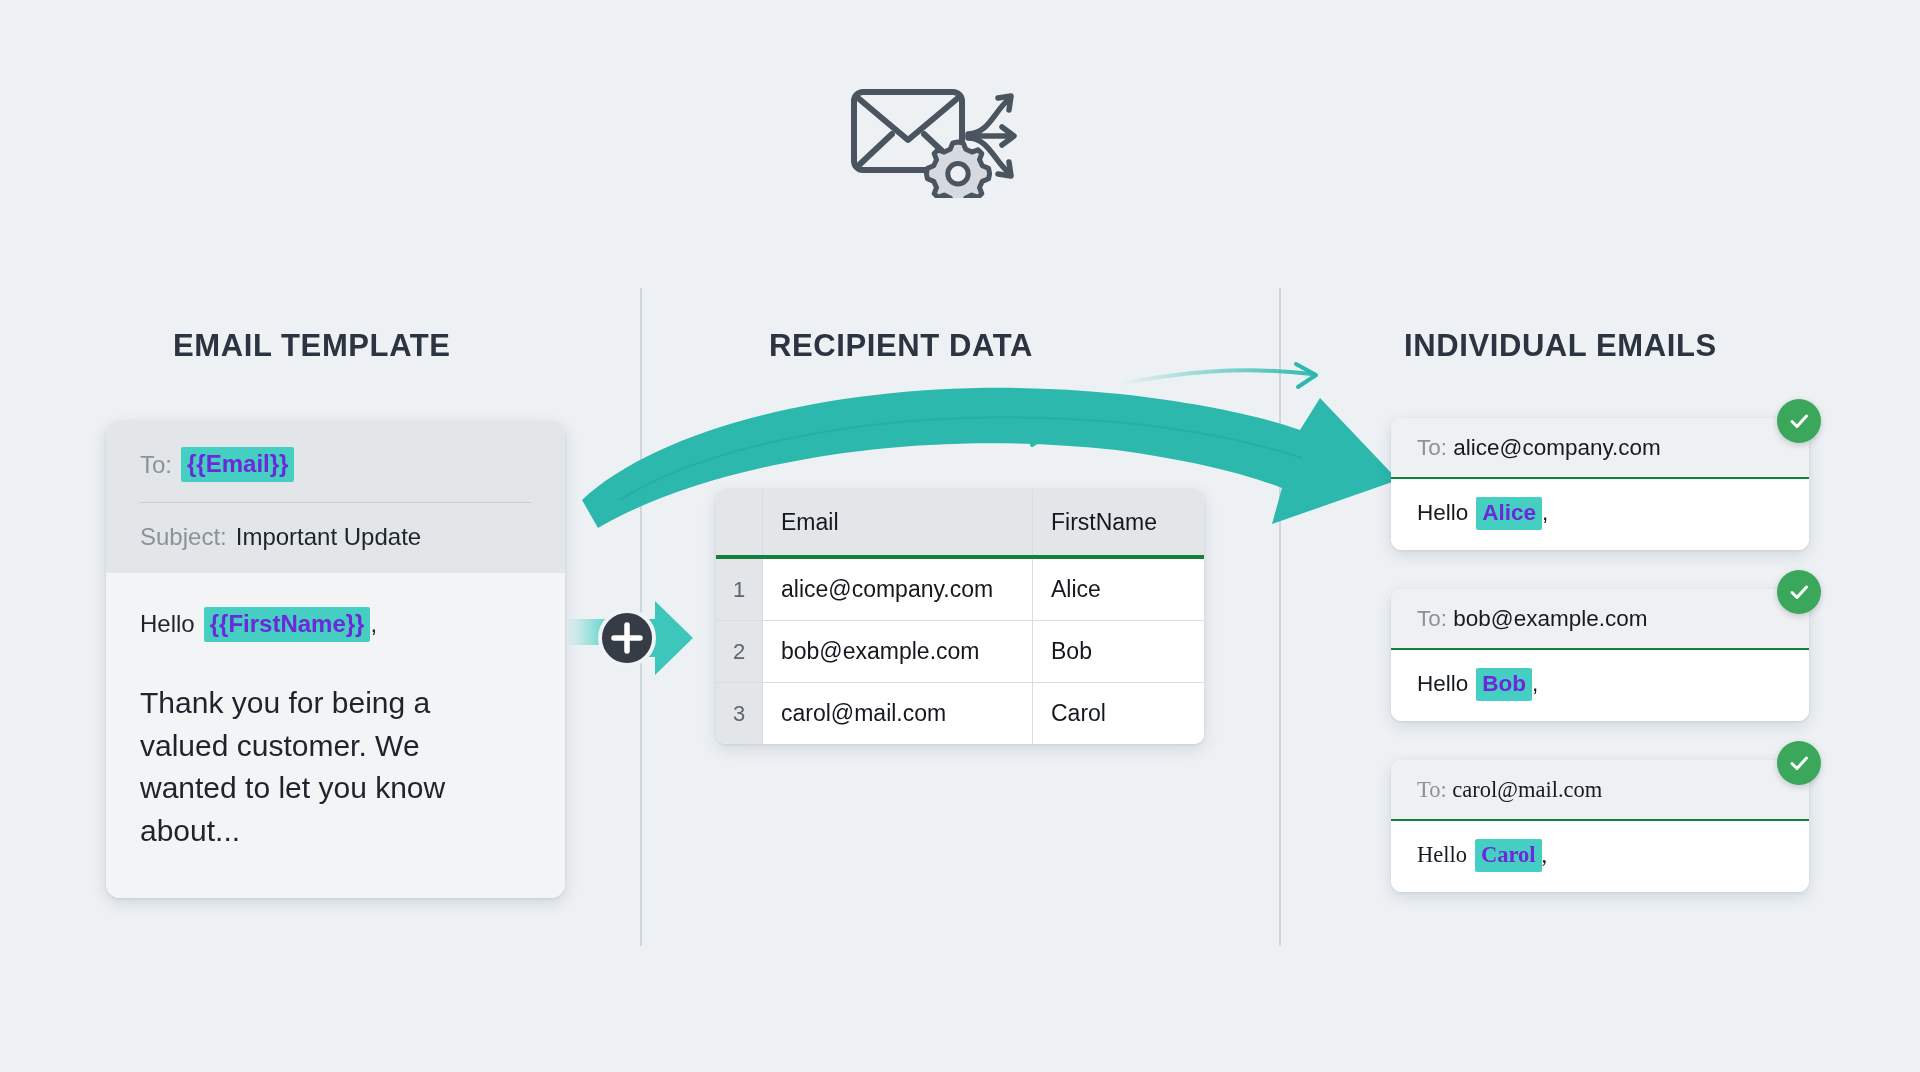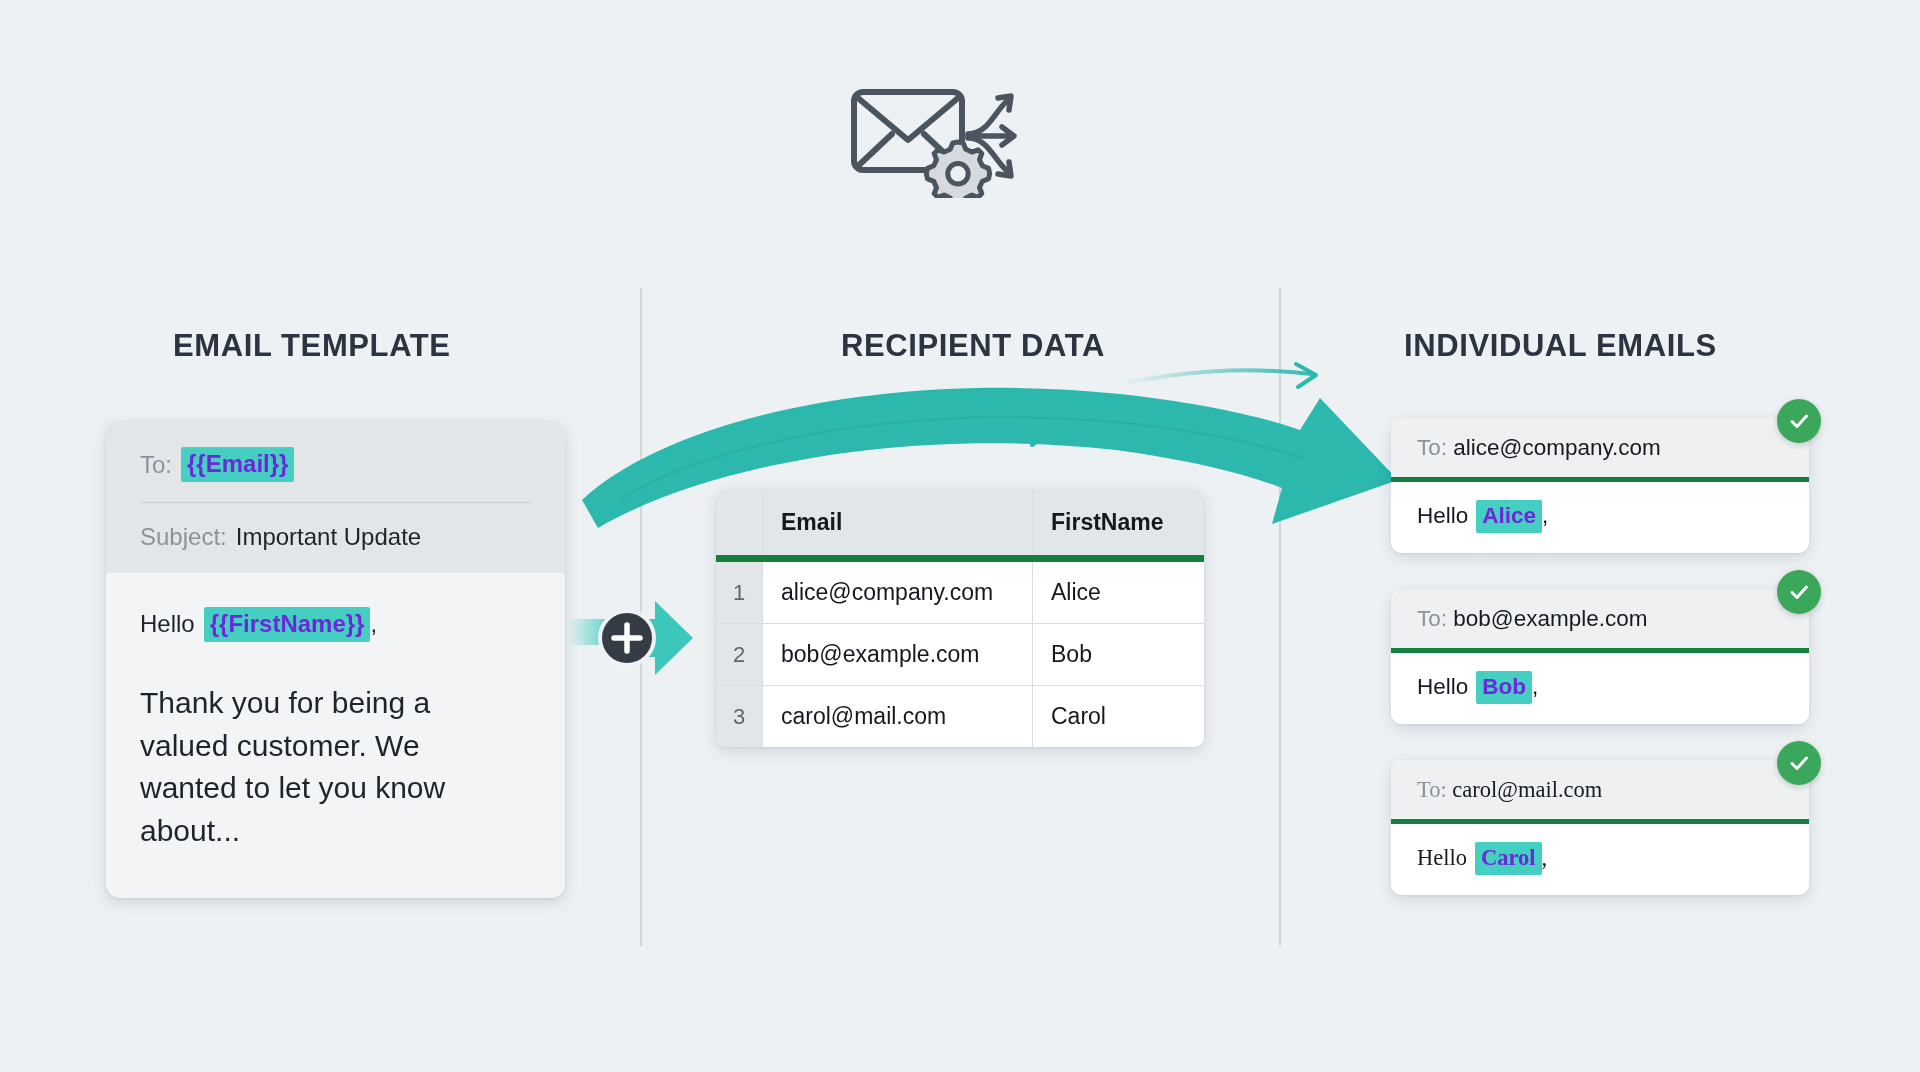--- a/index.html
+++ b/index.html
@@ -46,21 +46,21 @@
   .col-heading {
     position: absolute;
     font-size: 31px;
     font-weight: bold;
     letter-spacing: 0.6px;
     color: #2b3440;
     white-space: nowrap;
     margin-top: 12px;
   }
   #heading-template  { left: 173px;  top: 316px; }
-  #heading-recipient { left: 841px;  top: 316px; }
+  #heading-recipient { left: 769px;  top: 316px; }
   #heading-emails    { left: 1404px; top: 316px; }
 
   
   #template-card {
     position: absolute;
     left: 106px;
     top: 421px;
     width: 459px;
     border-radius: 14px;
     background: #f2f4f6;
@@ -149,25 +149,25 @@
     table-layout: fixed;
   }
   #recipient-table th, #recipient-table td {
     font-size: 23px;
     text-align: left;
     border-right: 1px solid #d8dde2;
     border-bottom: 1px solid #d8dde2;
   }
   #recipient-table thead th {
     background: #e3e6e9;
-    font-weight: bold;
+    font-weight: normal;
     color: #14191f;
     height: 66px;
     padding: 0 0 0 18px;
-    border-bottom: 7px solid #15803d;
+    border-bottom: 4px solid #15803d;
   }
   #recipient-table thead th.gutter { padding: 0; }
   #recipient-table tbody td {
     background: #ffffff;
     color: #15191e;
     height: 61px;
     padding: 0 0 0 18px;
   }
   #recipient-table td.gutter, #recipient-table th.gutter {
     width: 46px;
@@ -192,21 +192,21 @@
   }
   #email-card-0 { left: 1391px; top: 418px; }
   #email-card-1 { left: 1391px; top: 589px; }
   #email-card-2 { left: 1391px; top: 760px; font-family: Liberation Serif, serif; }
   .email-to {
     background: #eef0f2;
     font-size: 22.5px;
     color: #161b21;
     padding: 17px 0 16px 26px;
     white-space: nowrap;
-    border-bottom: 5px solid #15803d;
+    border-bottom: 2px solid #15803d;
   }
   .email-to .lbl { color: #8a929b; }
   .email-body {
     background: #ffffff;
     font-size: 22.5px;
     color: #161b21;
     padding: 18px 0 20px 26px;
     white-space: nowrap;
     display: flex;
     align-items: baseline;

